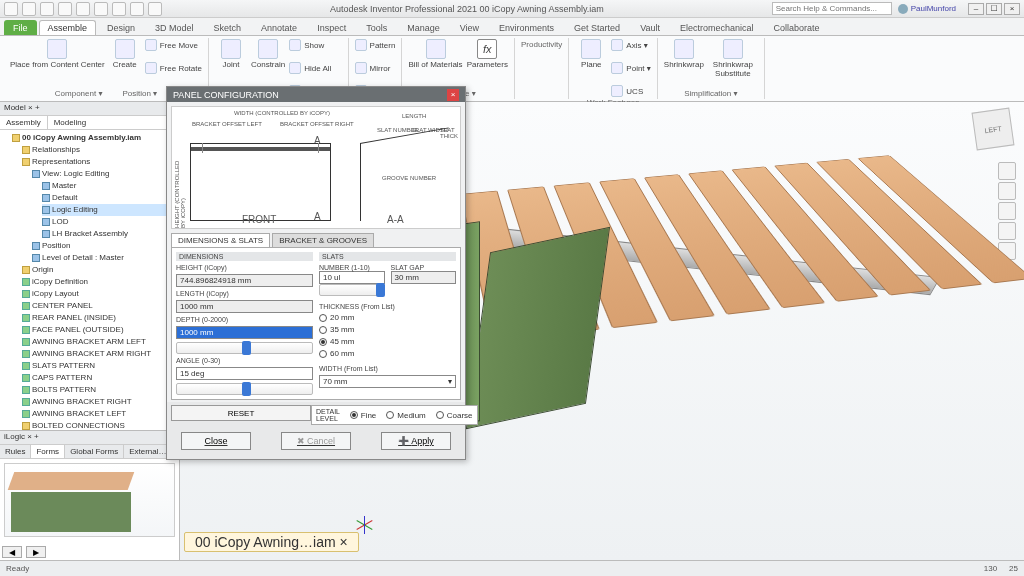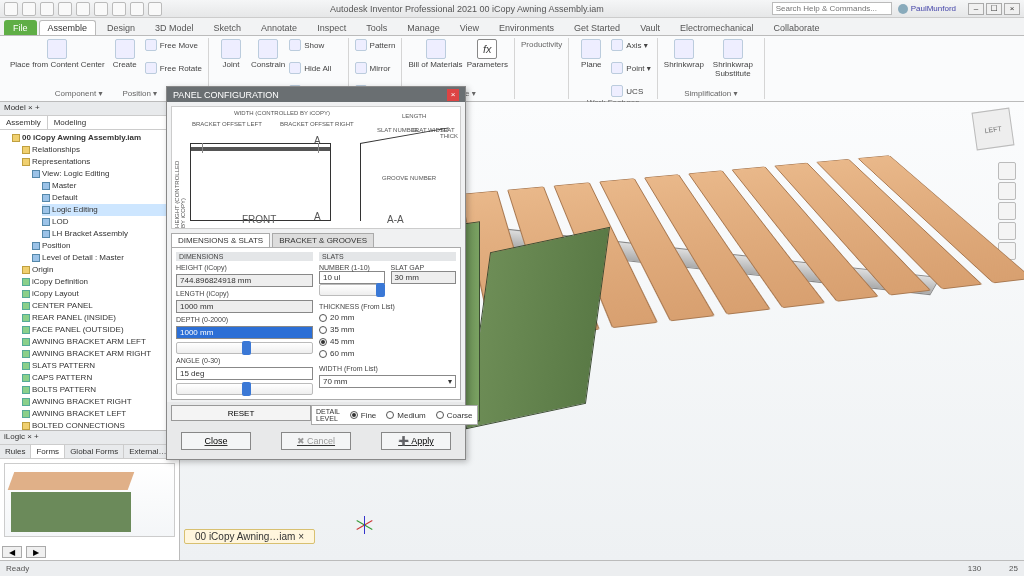--- a/index.html
+++ b/index.html
@@ -56,21 +56,21 @@
   .logictabs span.active { background:#fff;}
   .thumb { flex:1; background:#fff; padding:4px; }
   .thumb-body { width:100%; height:74px; border:1px solid #ccc; background:linear-gradient(#fff,#f4f6f8); position:relative; overflow:hidden;}
   .thumb-aw1 { position:absolute; left:6px; top:8px; width:120px; height:18px; background:#e0b088; transform:skewX(-20deg);}
   .thumb-aw2 { position:absolute; left:6px; top:28px; width:120px; height:40px; background:#6b8a5a;}
   .thumbnav { height:16px; display:flex; gap:4px; padding:2px;}
   .thumbnav button { width:20px; height:12px; font-size:8px; border:1px solid #aaa; background:#f0f0f0;}
 
   
   .viewport { flex:1; position:relative; background:linear-gradient(#fbfcfd,#eef1f3);}
-  .docbar { position:absolute; left:4px; bottom:16px; font-size:10px; display:flex; gap:3px;}
+  .docbar { position:absolute; left:4px; bottom:8px; font-size:14px; display:flex; gap:3px;}
   .docbar span { background:#fff6dd; border:1px solid #d8c070; padding:1px 10px; border-radius:2px;}
 
   
   .model3d { position:absolute; left:260px; top:22px; width:560px; height:310px;}
   .greenwall { position:absolute; left:0; top:100px; width:40px; height:200px; background:linear-gradient(90deg,#4a6a3c,#7aa262); border:1px solid #3a4a30; transform:skewY(-8deg);}
   .greenwall2 { position:absolute; left:38px; top:118px; width:120px; height:172px; background:linear-gradient(90deg,#6d8d56,#5a7a46); transform:skewY(-12deg) skewX(-8deg); border:1px solid #3a4a30;}
   .yellowpost { position:absolute; left:12px; top:90px; width:10px; height:205px; background:#d8d87a; border:1px solid #999;}
   .deck { position:absolute; left:20px; top:70px; width:520px; height:90px; transform:perspective(600px) rotateX(50deg) rotateZ(-8deg); transform-origin:left top;}
   .slat { position:absolute; height:180px; width:38px; background:linear-gradient(#e9b88a,#d8a070); border:1px solid #a87850; border-radius:2px;}
   .beam { position:absolute; left:30px; top:128px; width:480px; height:18px; background:linear-gradient(#ddd,#aaa); transform:skewX(-30deg) skewY(6deg); border:1px solid #888;}
@@ -110,21 +110,21 @@
   .radio-dot.on::after { content:""; width:4px; height:4px; background:#333; border-radius:50%;}
   .dlg-foot { background:#e8e9ea; padding:3px 4px; display:flex; flex-direction:column; gap:3px;}
   .resetrow { display:flex; }
   .resetrow button { flex:0 0 140px; height:16px; font-size:8px; border:1px solid #999; background:#f4f4f4;}
   .detail { flex:1; background:#fff; border:1px solid #aaa; font-size:7px; padding:2px 4px; display:flex; gap:10px; align-items:center;}
   .dlg-btns { display:flex; justify-content:center; gap:30px; padding:4px 0 6px;text-decoration:underline;}
   .dlg-btns button { width:70px; height:18px; font-size:9px; border:1px solid #888; background:#f4f5f6;}
 
   
   .status { position:absolute; bottom:0; left:0; right:0; height:16px; background:#eceef0; border-top:1px solid #bbb; font-size:8px; display:flex; align-items:center; padding:0 6px; justify-content:space-between; color:#555;}
-  .status .right { display:flex; gap:28px;}
+  .status .right { display:flex; gap:12px;}
 </style>
 </head>
 <body>
 
 <div class="titlebar">
   <div class="qat">
     <div class="qat-btn"></div>
     <div class="qat-btn"></div>
     <div class="qat-btn"></div>
     <div class="qat-btn"></div>

